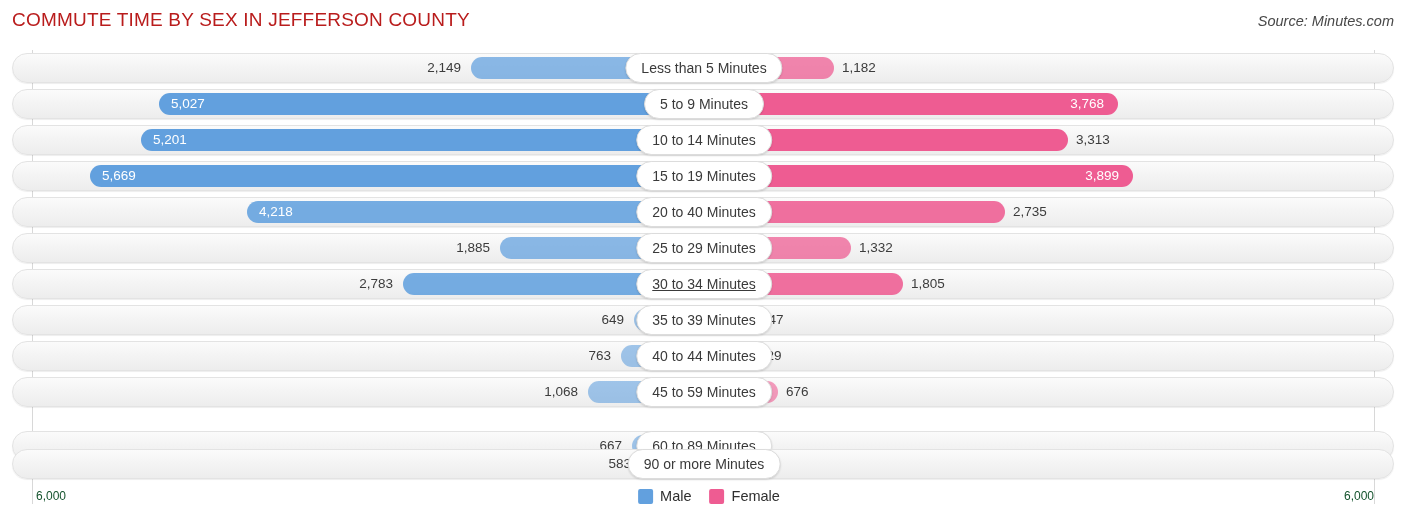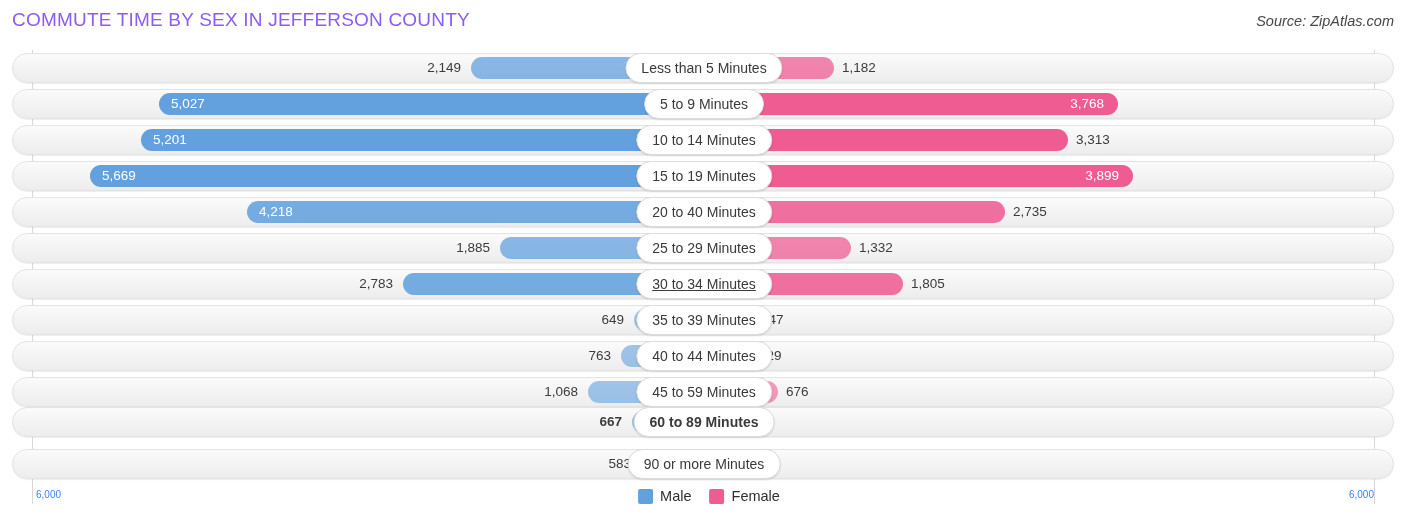--- a/index.html
+++ b/index.html
@@ -18,21 +18,21 @@
     background: #ffffff;
   }
 
   
   #chart-title {
     position: absolute;
     left: 12px; top: 9px;
     font-size: 19px;
     font-weight: 400;
     letter-spacing: 0.2px;
-    color: #8b5cf6;
+    color: #b91c1c;
     white-space: nowrap;
   }
   #chart-source {
     position: absolute;
     right: 12px; top: 13px;
     font-size: 14.5px;
     font-style: italic;
     color: #484848;
     white-space: nowrap;
   }
@@ -119,22 +119,22 @@
   
   #footer {
     position: absolute;
     left: 0; top: 487px;
     width: 1406px;
     height: 36px;
   }
   .axis-label {
     position: absolute;
     top: 2px;
-    font-size: 10px;
-    color: #3b82f6;
+    font-size: 12px;
+    color: #14532d;
     white-space: nowrap;
   }
   #axis-label-left  { left: 36px; }
   #axis-label-right { right: 32px; }
 
   #legend {
     position: absolute;
     left: 50%;
     transform: translateX(-50%);
     top: 1px;
@@ -158,21 +158,21 @@
     color: #2f2f2f;
     white-space: nowrap;
   }
 </style>
 </head>
 <body>
 
 <div id="chart-root">
 
   <div id="chart-title">COMMUTE TIME BY SEX IN JEFFERSON COUNTY</div>
-  <div id="chart-source">Source: ZipAtlas.com</div>
+  <div id="chart-source">Source: Minutes.com</div>
 
   <div id="plot">
     <div class="axis-line" id="axis-left"></div>
     <div class="axis-line" id="axis-right"></div>
     <div id="rows-host">
         <div class="row" style="top: 3px;">
           <div class="row-inner">
             <div class="bar bar-male op-3" style="left: 458px; width: 233px;"></div>
             <div class="bar bar-female op-3" style="left: 691px; width: 130px;"></div>
             <div class="val val-out" style="right: 932px;">2,149</div>
@@ -254,21 +254,21 @@
         </div>
         <div class="row" style="top: 327px;">
           <div class="row-inner">
             <div class="bar bar-male op-4" style="left: 575px; width: 116px;"></div>
             <div class="bar bar-female op-4" style="left: 691px; width: 74px;"></div>
             <div class="val val-out" style="right: 815px;">1,068</div>
             <div class="val val-out" style="left: 773px;">676</div>
             <div class="cat-pill" style="left: 691px;">45 to 59 Minutes</div>
           </div>
         </div>
-        <div class="row" style="top: 357px; font-weight: bold;">
+        <div class="row" style="top: 381px;">
           <div class="row-inner">
             <div class="bar bar-male op-4" style="left: 619px; width: 72px;"></div>
             <div class="bar bar-female op-4" style="left: 691px; width: 31px;"></div>
             <div class="val val-out" style="right: 771px;">667</div>
             <div class="val val-out" style="left: 730px;">284</div>
             <div class="cat-pill" style="left: 691px;">60 to 89 Minutes</div>
           </div>
         </div>
         <div class="row" style="top: 399px;">
           <div class="row-inner">

